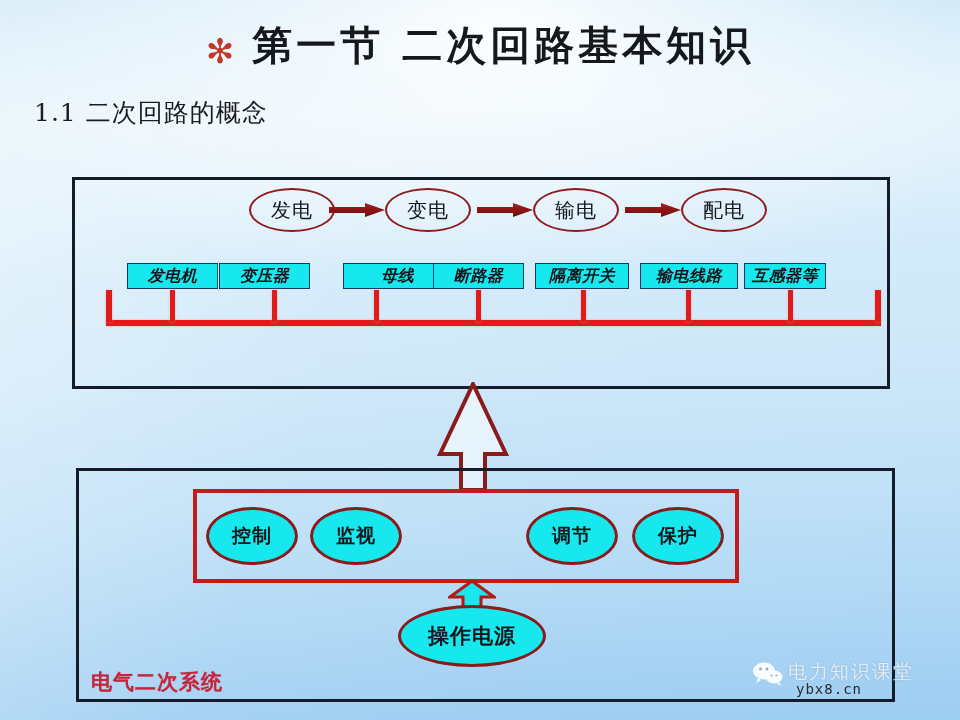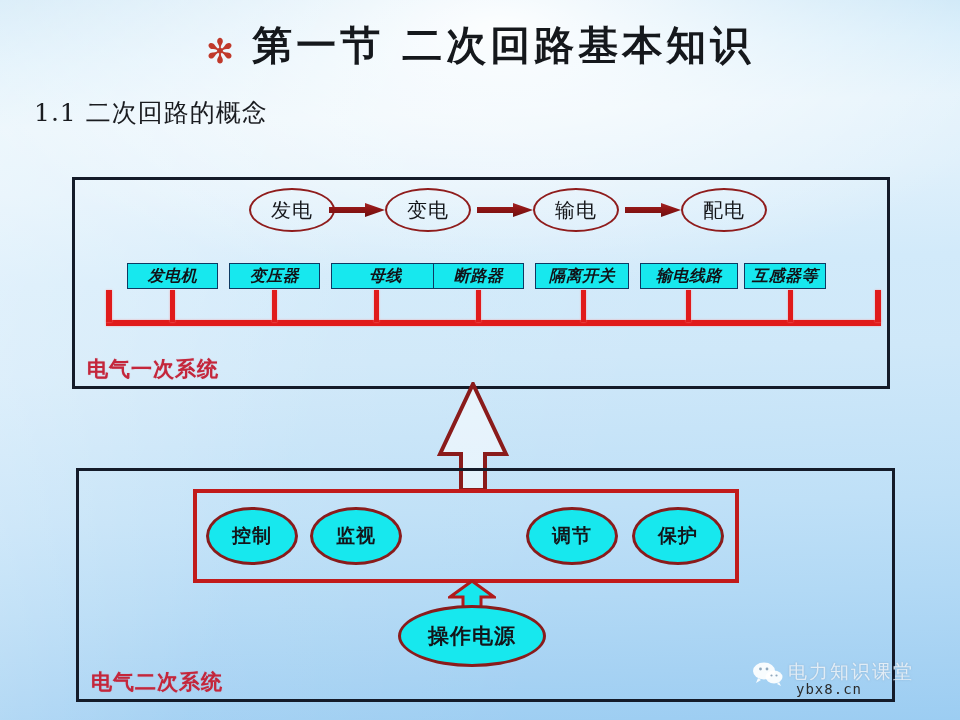--- a/index.html
+++ b/index.html
@@ -301,24 +301,24 @@
   <svg class="flow-arrow" style="left:477px; top:203px;" viewBox="0 0 56 14">
     <path d="M0 4 H36 V0 L56 7 L36 14 V10 H0 Z" fill="url(#ag1)"></path>
   </svg>
   <svg class="flow-arrow" style="left:625px; top:203px;" viewBox="0 0 56 14">
     <path d="M0 4 H36 V0 L56 7 L36 14 V10 H0 Z" fill="url(#ag1)"></path>
   </svg>
 
   <div class="device-box" style="left:127px; top:263px; width:91px;">
     <span>发电机</span>
   </div>
-  <div class="device-box" style="left:229px; top:263px; width:91px;justify-content:center;">
+  <div class="device-box" style="left:219px; top:263px; width:91px;justify-content:center;">
     <span>变压器</span>
   </div>
-  <div class="device-box" style="left:331px; top:263px; width:109px;">
+  <div class="device-box" style="left:343px; top:263px; width:109px;">
     <span>母线</span>
   </div>
   <div class="device-box" style="left:433px; top:263px; width:91px;">
     <span>断路器</span>
   </div>
   <div class="device-box" style="left:535px; top:263px; width:94px;">
     <span>隔离开关</span>
   </div>
   <div class="device-box" style="left:640px; top:263px; width:98px;">
     <span>输电线路</span>
@@ -332,21 +332,20 @@
   <div class="bracket-rail" style="left:875px; top:290px; width:6px; height:32px;"></div>
 
   <div class="bracket-rail" style="left:170px; top:290px; width:5px; height:32px;"></div>
   <div class="bracket-rail" style="left:272px; top:290px; width:5px; height:32px;"></div>
   <div class="bracket-rail" style="left:374px; top:290px; width:5px; height:32px;"></div>
   <div class="bracket-rail" style="left:476px; top:290px; width:5px; height:32px;"></div>
   <div class="bracket-rail" style="left:581px; top:290px; width:5px; height:32px;"></div>
   <div class="bracket-rail" style="left:686px; top:290px; width:5px; height:32px;"></div>
   <div class="bracket-rail" style="left:788px; top:290px; width:5px; height:32px;"></div>
 
-  <div class="panel-caption" style="left:87px; top:355px;">电气一次系统</div>
 
   <svg id="big-arrow" viewBox="0 0 72 110">
     <path d="M36 2 L69 72 L48 72 L48 108 L24 108 L24 72 L3 72 Z" fill="#ffffff" fill-opacity="0.55" stroke="#8a1b1b" stroke-width="4" stroke-linejoin="miter"></path>
   </svg>
 
   <div class="panel" id="panel-secondary"></div>
 
   <div id="func-frame"></div>
 
   <div class="func-oval" style="left:206px; top:507px;">

